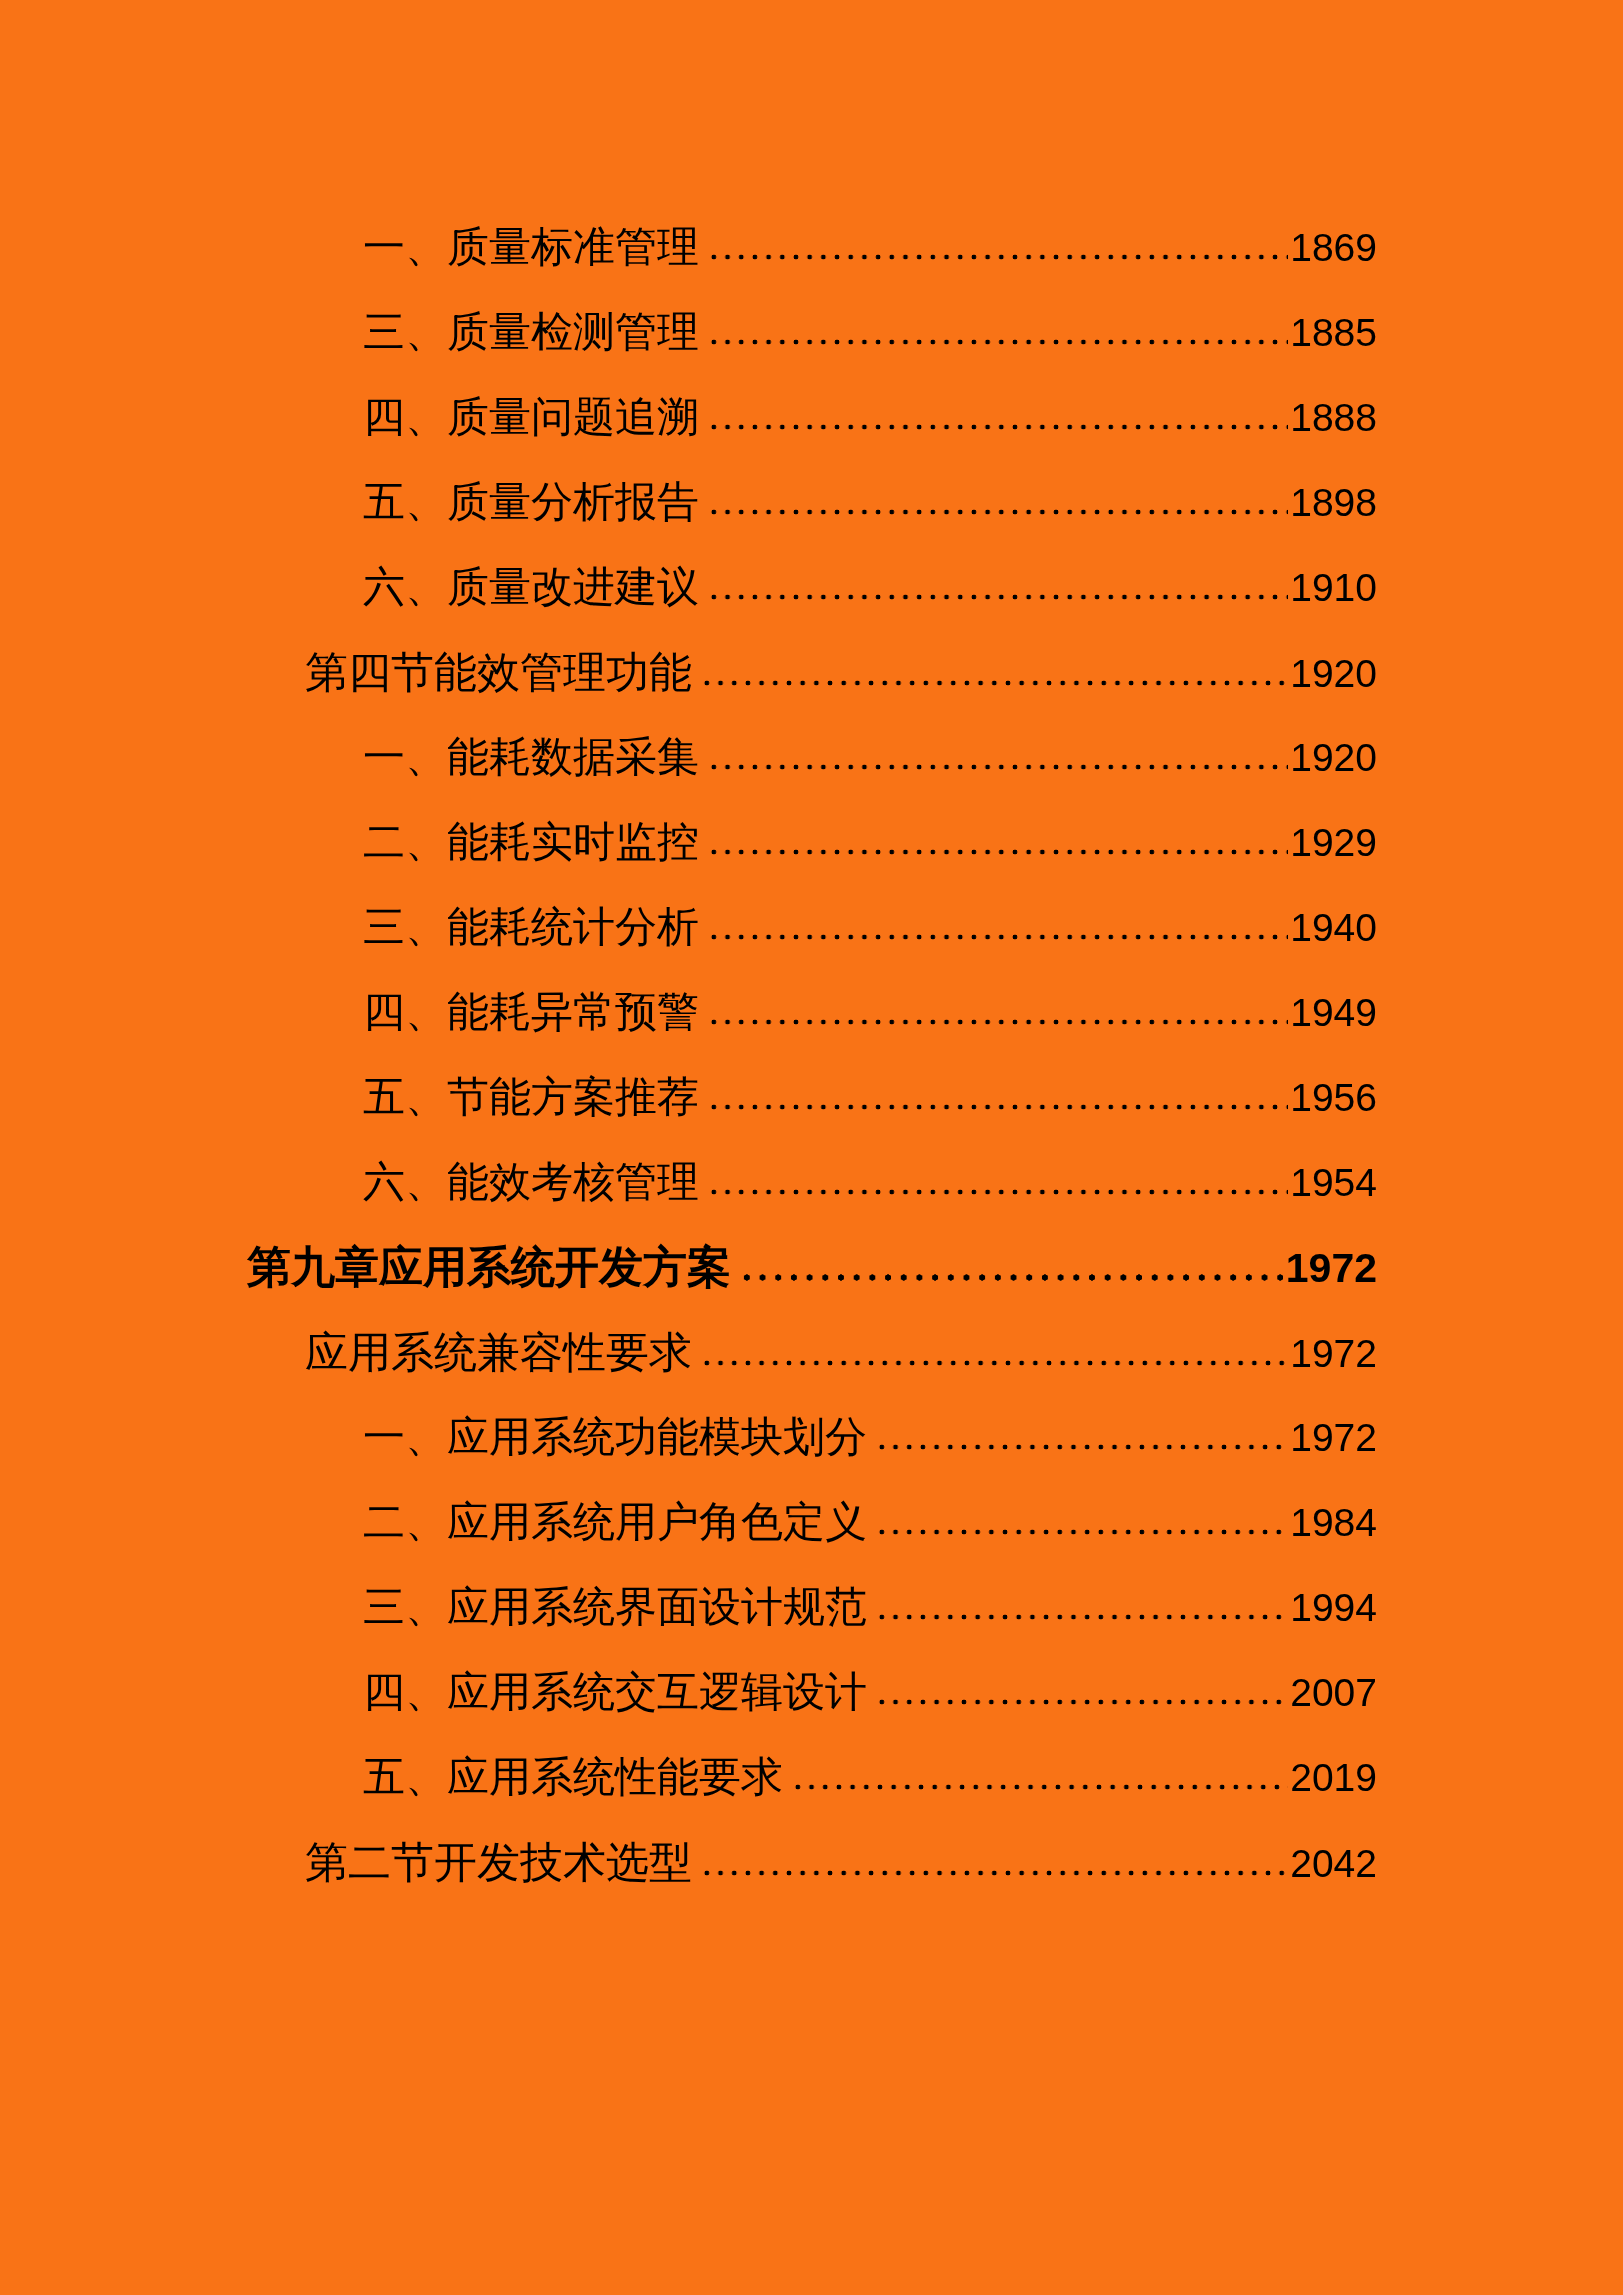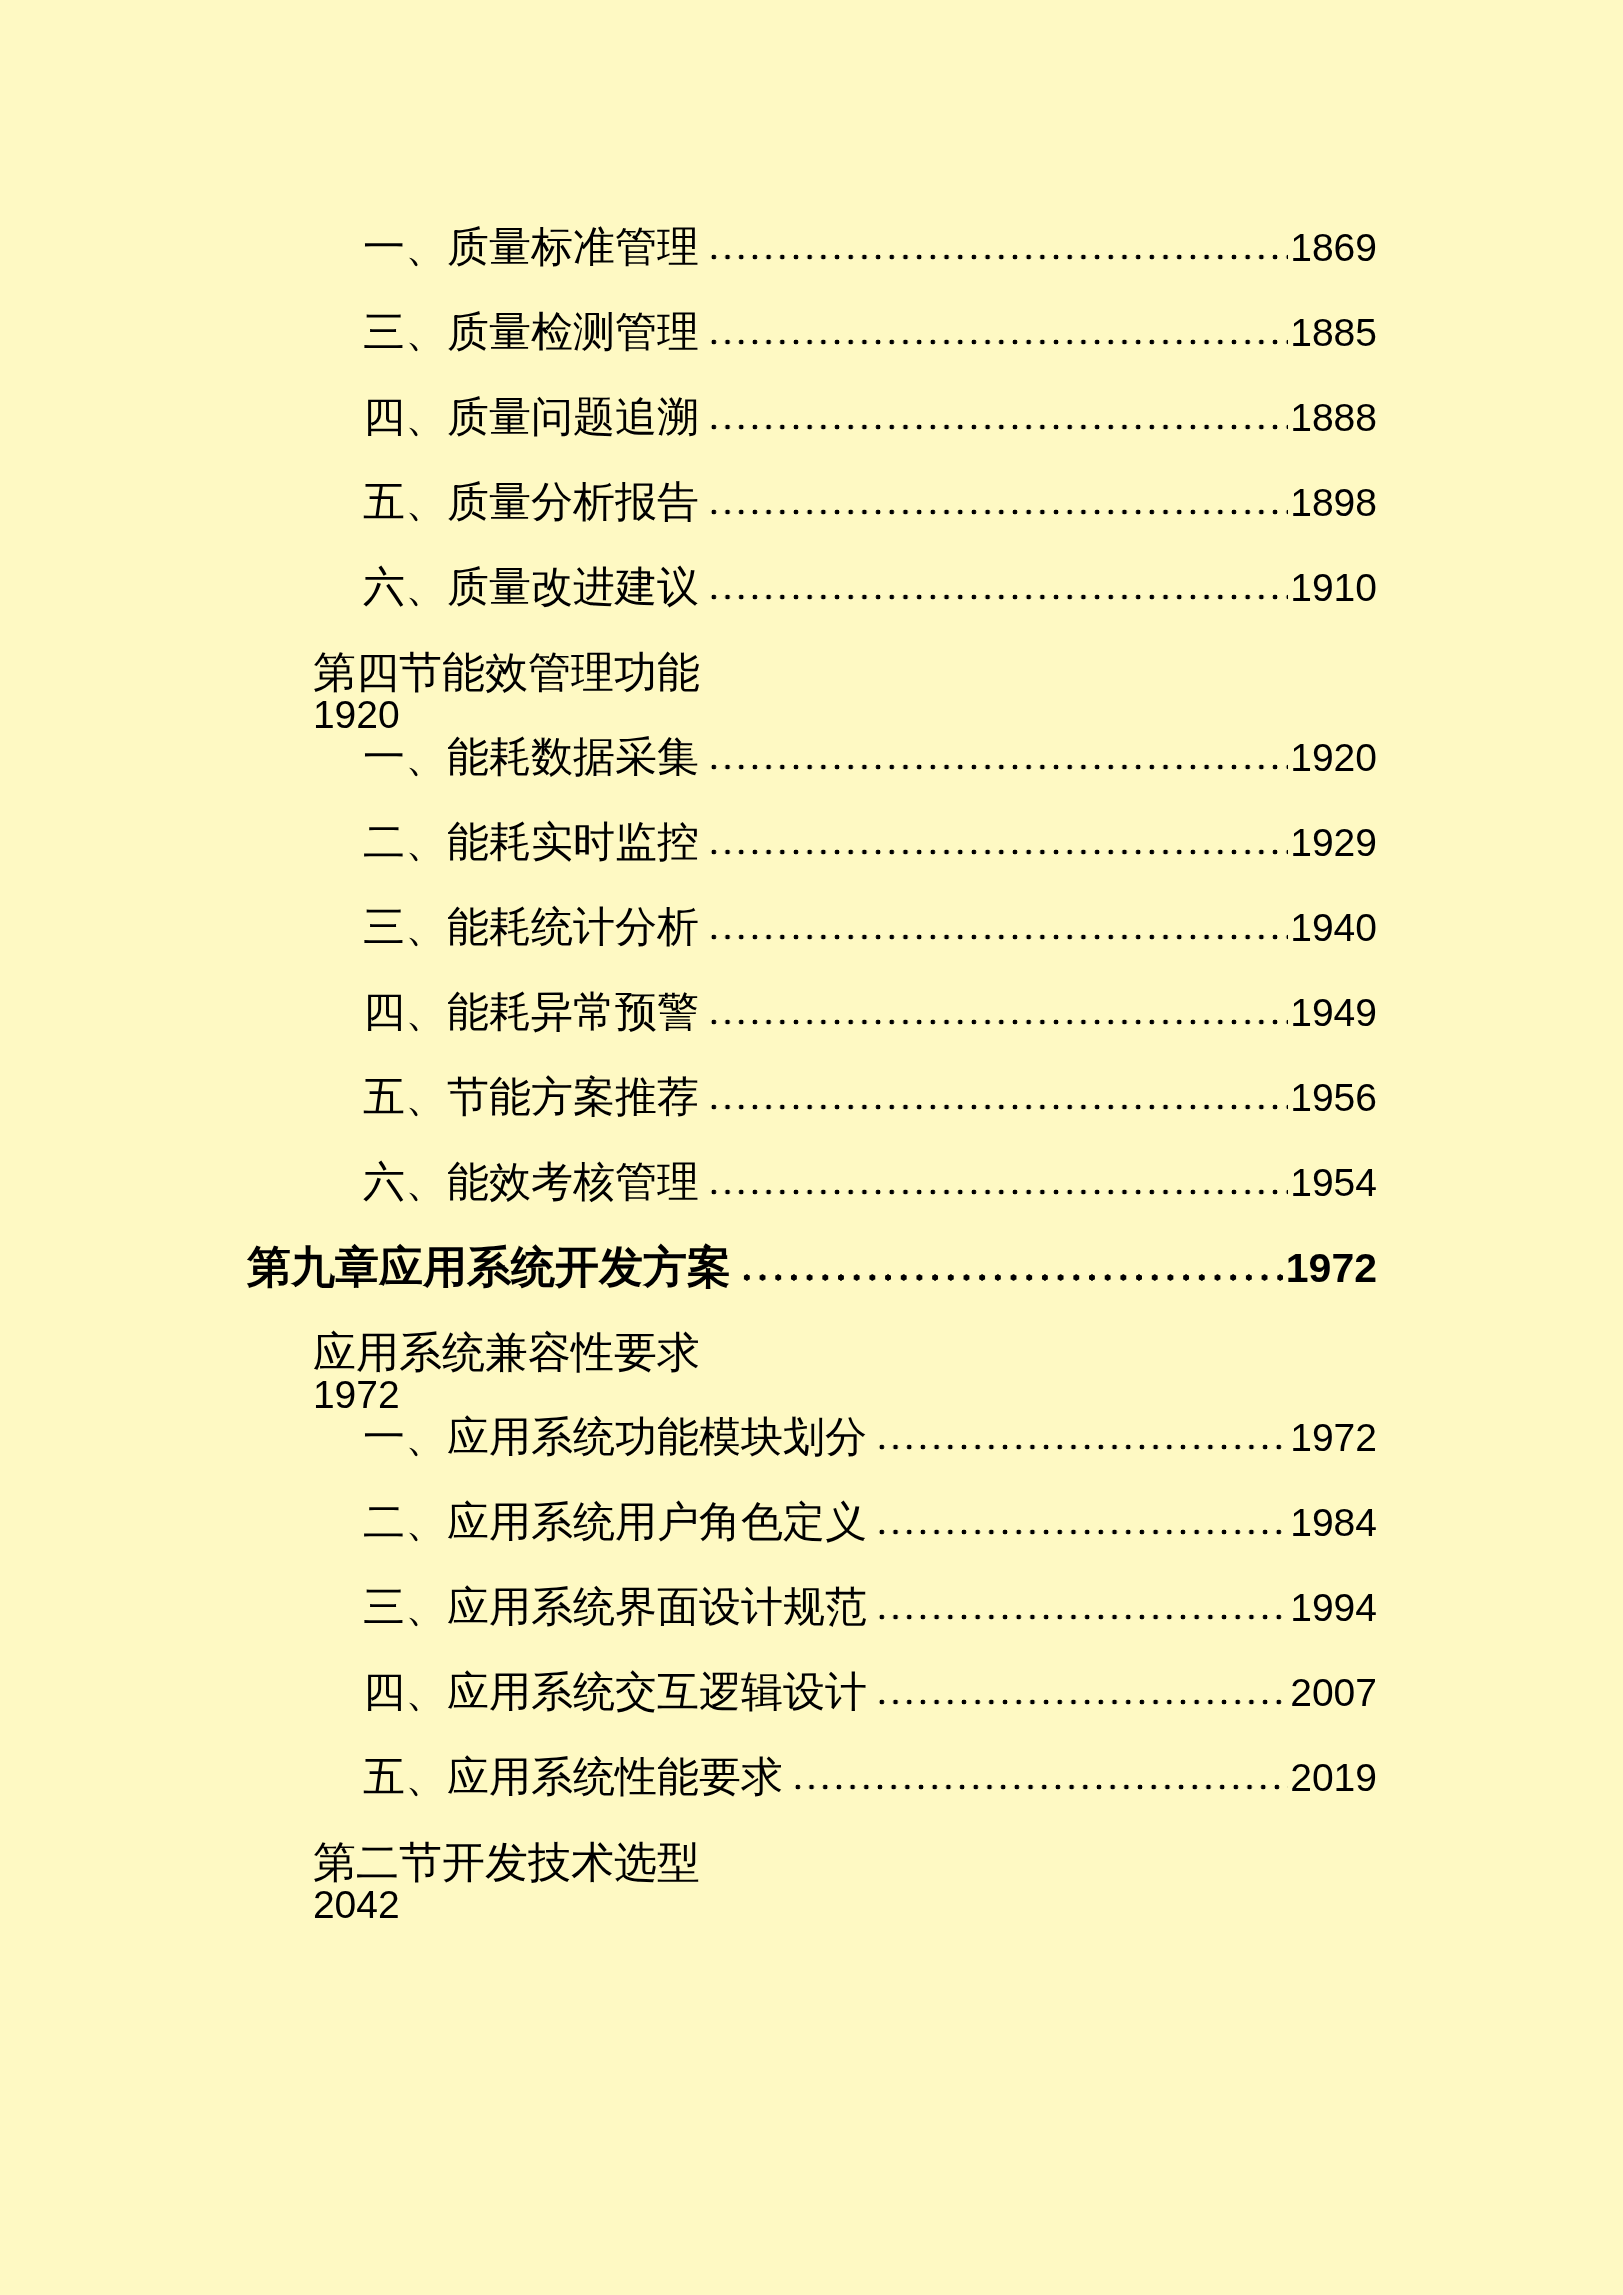--- a/index.html
+++ b/index.html
@@ -4,21 +4,21 @@
 <style>
   html, body {
     margin: 0;
     padding: 0;
     background: #ffffff;
   }
   .page {
     position: relative;
     width: 1623px;
     height: 2295px;
-    background: #fef9c3;
+    background: #f97316;
     overflow: hidden;
     font-family: "Liberation Serif", "DejaVu Serif", serif;
     color: #000000;
   }
   .toc {
     position: absolute;
     left: 0;
     top: 0;
     right: 0;
     padding-top: 208px;
@@ -48,21 +48,21 @@
   }
   .toc-row .pagenum {
     flex: 0 0 auto;
     font-family: "Liberation Sans", "DejaVu Sans", sans-serif;
     font-size: 39px;
     line-height: 1.05;
   }
   
   .toc-row.level-3 { margin-left: 363px; font-size: 42px; }
   
-  .toc-row.level-2 { margin-left: 305px; font-size: 43px; flex-direction: column; }
+  .toc-row.level-2 { margin-left: 305px; font-size: 43px; }
   
   .toc-row.level-1 {
     margin-left: 247px;
     font-size: 44px;
     font-weight: bold;
   }
   .toc-row.level-1 .pagenum {
     font-weight: bold;
     font-size: 41px;
   }

